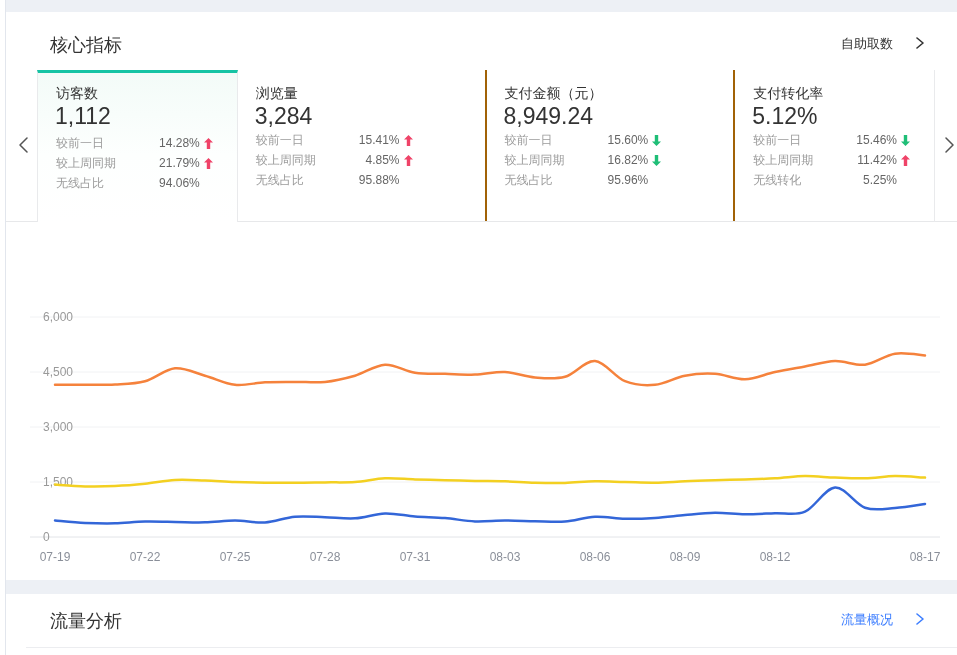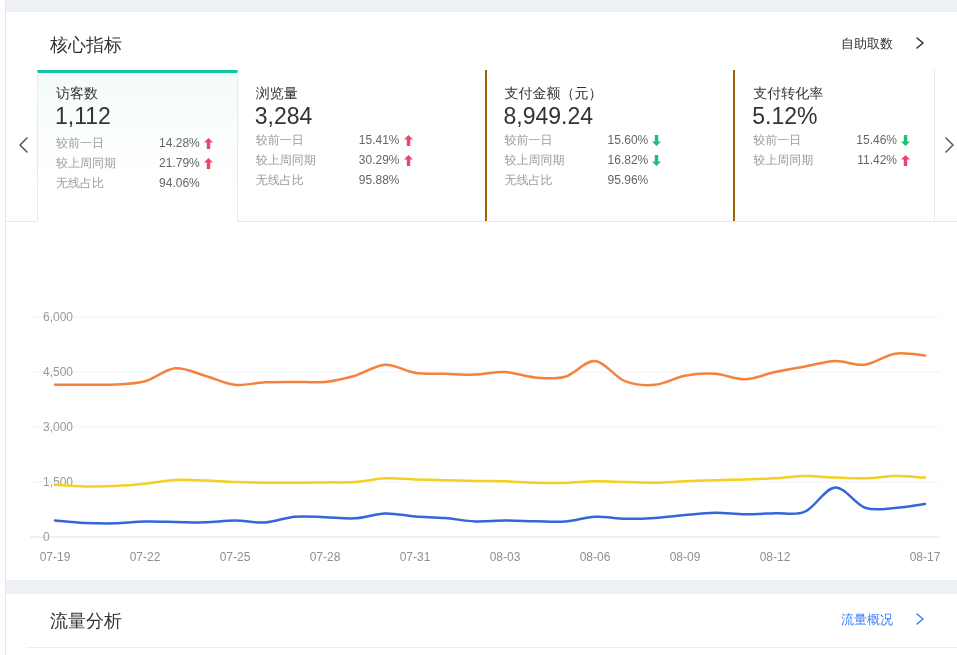--- a/index.html
+++ b/index.html
@@ -115,21 +115,21 @@
               <span class="slot">
                 <svg width="9" height="11" viewBox="0 0 9 11">
                   <path d="M4.5,0 L9,4.6 L6.2,4.6 L6.2,11 L2.8,11 L2.8,4.6 L0,4.6 Z" fill="#ef4368"></path>
                 </svg>
               </span>
             </span>
           </div>
           <div class="metric-row">
             <span class="lab">较上周同期</span>
             <span class="right">
-              <span class="val">30.29%</span>
+              <span class="val">4.85%</span>
               <span class="slot">
                 <svg width="9" height="11" viewBox="0 0 9 11">
                   <path d="M4.5,0 L9,4.6 L6.2,4.6 L6.2,11 L2.8,11 L2.8,4.6 L0,4.6 Z" fill="#ef4368"></path>
                 </svg>
               </span>
             </span>
           </div>
           <div class="metric-row">
             <span class="lab">无线占比</span>
             <span class="right">
@@ -191,20 +191,27 @@
           </div>
           <div class="metric-row">
             <span class="lab">较上周同期</span>
             <span class="right">
               <span class="val">11.42%</span>
               <span class="slot">
                 <svg width="9" height="11" viewBox="0 0 9 11">
                   <path d="M4.5,0 L9,4.6 L6.2,4.6 L6.2,11 L2.8,11 L2.8,4.6 L0,4.6 Z" fill="#ef4368"></path>
                 </svg>
               </span>
+            </span>
+          </div>
+          <div class="metric-row">
+            <span class="lab">无线转化</span>
+            <span class="right">
+              <span class="val">5.25%</span>
+              <span class="slot"></span>
             </span>
           </div>
         </div>
       </div>
     </div>
   <svg id="chart" width="912" height="270" viewBox="0 0 912 270">
       <line x1="0" y1="232" x2="910" y2="232" stroke="#e2e4e8" stroke-width="1"></line>
       <text x="13" y="236" text-anchor="start">0</text>
       <line x1="0" y1="177" x2="910" y2="177" stroke="#f1f2f4" stroke-width="1"></line>
       <text x="13" y="181" text-anchor="start">1,500</text>

